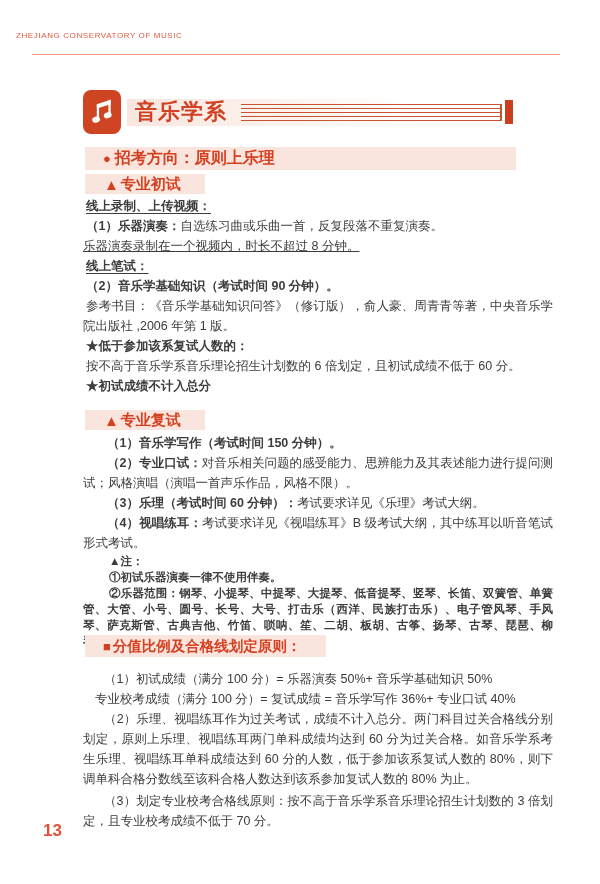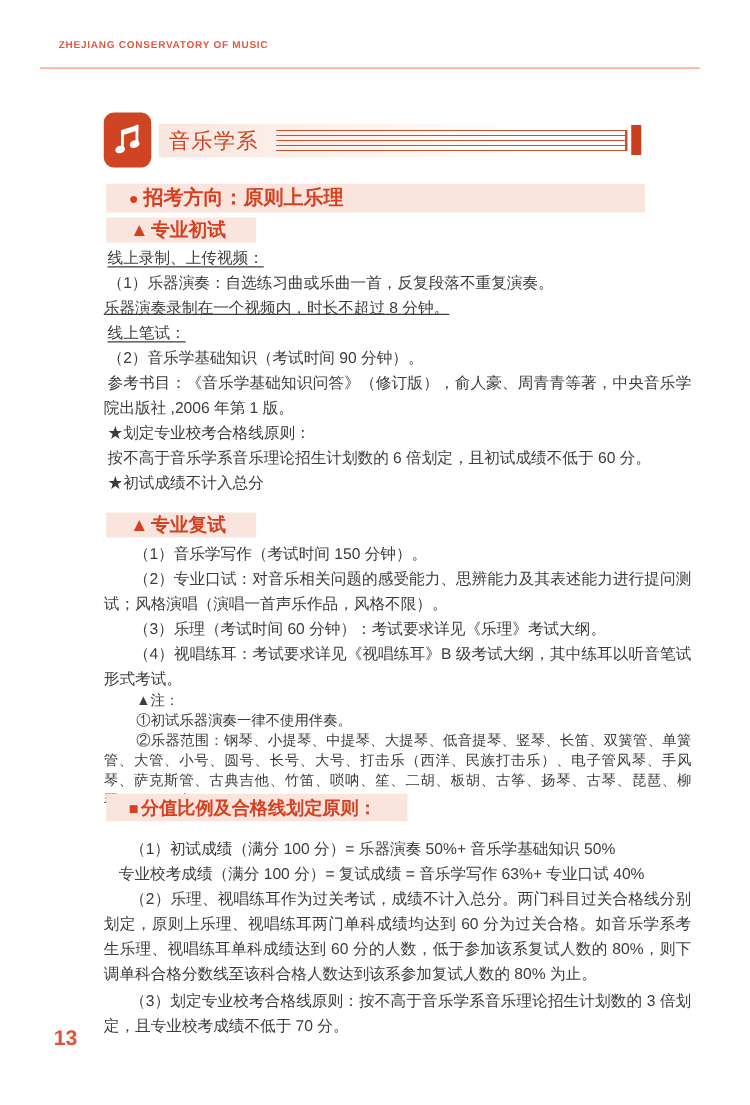--- a/index.html
+++ b/index.html
@@ -2,39 +2,39 @@
 <html><head>
 <meta charset="utf-8">
 <style>
   html,body{margin:0;padding:0;background:#ffffff;}
   .page{
     position:relative;width:600px;height:884px;background:#ffffff;overflow:hidden;
     font-family:"Liberation Sans",sans-serif;color:#3c3c3c;
   }
   
   .brand-text{
-    position:absolute;left:47px;top:31px;font-size:8px;font-weight:bold;
+    position:absolute;left:16px;top:31px;font-size:8px;font-weight:normal;
     letter-spacing:0.6px;color:#e05a42;
   }
   .brand-rule{
     position:absolute;left:32px;top:54px;width:528px;height:0;
     border-top:1px solid #f29280;
   }
   
   .dept{position:absolute;left:83px;top:90px;width:430px;height:44px;display:flex;align-items:center;}
   .dept-icon{
     width:38px;height:44px;background:#cf4524;border-radius:8px;flex:none;
     display:flex;align-items:center;justify-content:center;
   }
   .dept-right{
     flex:1;height:27px;margin-left:6px;display:flex;align-items:center;
     background:linear-gradient(to right,#f9e6df 0%,#fdf4f0 45%,#ffffff 75%);
   }
   .dept-title{
-    font-size:17px;font-weight:normal;color:#d04222;padding:0 14px 0 8px;
+    font-size:22px;font-weight:bold;color:#d04222;padding:0 14px 0 8px;
     letter-spacing:1px;white-space:nowrap;
   }
   .staff{
     flex:1;height:17px;
     background:repeating-linear-gradient(to bottom,#c8532f 0,#c8532f 1px,transparent 1px,transparent 4px);
   }
   .staff-thin{width:2px;height:17px;background:#c8532f;flex:none;}
   .staff-thick{width:8px;height:24px;background:#cc3f1e;flex:none;margin-left:3px;}
   
   .band{
@@ -54,21 +54,21 @@
   .retest-body{left:83px;top:433px;}
   .scoring-body{left:83px;top:658px;margin-top:11px;}
   .para{margin:0;text-align:justify;text-indent:3px;}
   .retest-body .para{text-indent:24px;}
   .scoring-body .para{text-indent:21px;}
   .scoring-body .para.i1{text-indent:12px;}
   .scoring-body .para.gap{margin-top:2px;}
   .flush{text-indent:0 !important;text-decoration:underline;}
   .notes{font-size:11.5px;line-height:16px;}
   .notes .para{text-indent:26px;}
-  .b{font-weight:normal;}
+  .b{font-weight:bold;}
   .u{text-decoration:underline;text-underline-offset:3px;}
   
   .pagenum{position:absolute;left:43px;top:821px;font-size:17px;font-weight:bold;color:#e0513a;}
 </style>
 </head>
 <body>
 
 <div class="page">
 
   <div class="brand-text">ZHEJIANG CONSERVATORY OF MUSIC</div>
@@ -104,21 +104,21 @@
     <span>专业初试</span>
   </div>
 
   <div class="body pre-body">
     <p class="para"><span class="b u">线上录制、上传视频：</span></p>
     <p class="para"><span class="b">（1）乐器演奏：</span><span>自选练习曲或乐曲一首，反复段落不重复演奏。</span></p>
     <p class="para flush"><span>乐器演奏录制在一个视频内，时长不超过 8 分钟。</span></p>
     <p class="para"><span class="b u">线上笔试：</span></p>
     <p class="para"><span class="b">（2）音乐学基础知识（考试时间 90 分钟）。</span></p>
     <p class="para"><span>参考书目：《音乐学基础知识问答》（修订版），俞人豪、周青青等著，中央音乐学院出版社 ,2006 年第 1 版。</span></p>
-    <p class="para"><span class="b">★划定专业校考合格线原则：</span></p>
+    <p class="para"><span class="b">★低于参加该系复试人数的：</span></p>
     <p class="para"><span>按不高于音乐学系音乐理论招生计划数的 6 倍划定，且初试成绩不低于 60 分。</span></p>
     <p class="para"><span class="b">★初试成绩不计入总分</span></p>
   </div>
 
   <div class="band h-retest">
     <span class="mk">▲</span>
     <span>专业复试</span>
   </div>
 
   <div class="body retest-body">
@@ -133,20 +133,20 @@
     </div>
   </div>
 
   <div class="band h-scoring">
     <span class="mk">■</span>
     <span>分值比例及合格线划定原则：</span>
   </div>
 
   <div class="body scoring-body">
     <p class="para"><span>（1）初试成绩（满分 100 分）= 乐器演奏 50%+ 音乐学基础知识 50%</span></p>
-    <p class="para i1"><span>专业校考成绩（满分 100 分）= 复试成绩 = 音乐学写作 63%+ 专业口试 40%</span></p>
+    <p class="para i1"><span>专业校考成绩（满分 100 分）= 复试成绩 = 音乐学写作 36%+ 专业口试 40%</span></p>
     <p class="para"><span>（2）乐理、视唱练耳作为过关考试，成绩不计入总分。两门科目过关合格线分别划定，原则上乐理、视唱练耳两门单科成绩均达到 60 分为过关合格。如音乐学系考生乐理、视唱练耳单科成绩达到 60 分的人数，低于参加该系复试人数的 80%，则下调单科合格分数线至该科合格人数达到该系参加复试人数的 80% 为止。</span></p>
     <p class="para gap"><span>（3）划定专业校考合格线原则：按不高于音乐学系音乐理论招生计划数的 3 倍划定，且专业校考成绩不低于 70 分。</span></p>
   </div>
 
   <div class="pagenum">13</div>
 
 </div>
 
 </body></html>

